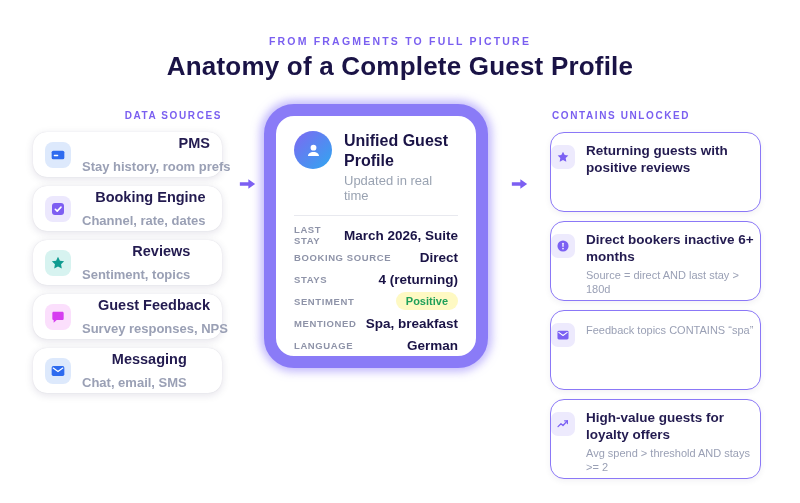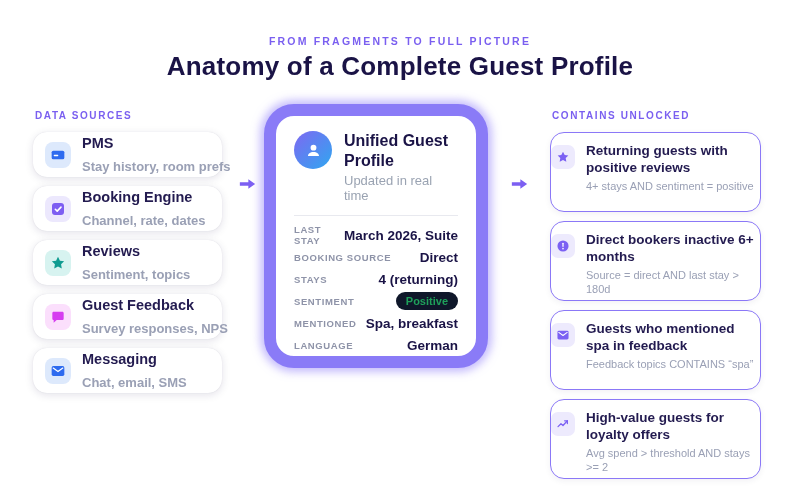--- a/index.html
+++ b/index.html
@@ -14,21 +14,21 @@
   }
   .page-title{
     position:absolute;top:51px;left:0;right:0;text-align:center;margin:0;
     font-size:26px;font-weight:800;color:#1a1346;letter-spacing:.2px;
   }
   .col-label{
     font-size:10px;font-weight:800;letter-spacing:1.6px;color:#7a5ff0;
     margin:0 0 11px 2px;
   }
   
-  .left-col{position:absolute;left:33px;top:110px;width:189px;}
+  .left-col{position:absolute;left:33px;top:110px;width:189px;text-align:right;}
   .src-card{
     background:#fff;border-radius:14px;height:45px;margin-bottom:9px;
     box-shadow:0 2px 8px rgba(26,19,70,.12),0 0 1px rgba(26,19,70,.15);
     display:flex;align-items:center;gap:11px;padding:0 12px;box-sizing:border-box;
   }
   .iconbox{
     width:26px;height:26px;border-radius:8px;flex:0 0 auto;
     display:flex;align-items:center;justify-content:center;
   }
   .ib-pms{background:#dde9fc;color:#2e6bef;}
@@ -57,21 +57,21 @@
     display:flex;align-items:center;justify-content:center;
   }
   .profile-titles{min-width:0;}
   .profile-title{font-size:16px;font-weight:800;color:#1a1346;line-height:1.22;width:122px;}
   .profile-sub{font-size:13px;color:#9aa3b2;margin-top:3px;}
   .divider{border:0;border-top:1px solid #e8e9ef;margin:12px 0 11px;}
   .kv-row{display:flex;justify-content:space-between;align-items:center;margin-bottom:6px;height:16px;}
   .kv-label{font-size:9.5px;letter-spacing:.6px;color:#8e93a8;font-weight:600;}
   .kv-value{font-size:13.5px;font-weight:700;color:#1a1346;white-space:nowrap;}
   .badge{
-    background:#0f172a;color:#1fa05a;font-size:11px;font-weight:700;
+    background:#fef9c3;color:#1fa05a;font-size:11px;font-weight:700;
     padding:3px 10px;border-radius:999px;
   }
   
   .right-col{position:absolute;left:550px;top:110px;width:211px;}
   .seg-card{
     background:#fff;border:1.5px solid #8b78f7;border-radius:14px;
     box-sizing:border-box;height:80px;margin-bottom:9px;padding:10px 0;
     display:flex;gap:11px;align-items:flex-start;overflow:hidden;
     box-shadow:0 2px 6px rgba(26,19,70,.06);
   }
@@ -213,21 +213,20 @@
   <div class="col-label">CONTAINS UNLOCKED</div>
 
   <div class="seg-card">
     <span class="seg-icon">
       <svg viewBox="0 0 24 24" width="14" height="14">
           <path d="M12 2.8l2.9 5.8 6.3.9-4.6 4.4 1.1 6.3L12 17.2 6.3 20.2l1.1-6.3L2.8 9.5l6.3-.9z" fill="currentColor"></path>
         </svg>
     </span>
     <span class="seg-txt">
       <div class="seg-title">Returning guests with positive reviews</div>
-      <div class="seg-sub">4+ stays AND sentiment = positive</div>
     </span>
   </div>
 
   <div class="seg-card">
     <span class="seg-icon">
       <svg viewBox="0 0 24 24" width="14" height="14">
           <circle cx="12" cy="12" r="9.5" fill="currentColor"></circle>
           <rect x="10.9" y="6.3" width="2.2" height="7.2" rx="1.1" fill="#fff"></rect>
           <circle cx="12" cy="16.6" r="1.4" fill="#fff"></circle>
         </svg>
@@ -239,21 +238,20 @@
   </div>
 
   <div class="seg-card">
     <span class="seg-icon">
       <svg viewBox="0 0 24 24" width="14" height="14">
           <rect x="2.5" y="4.5" width="19" height="15" rx="2.5" fill="currentColor"></rect>
           <path d="M4.8 7.6l7.2 5.3 7.2-5.3" stroke="#fff" stroke-width="1.8" fill="none" stroke-linecap="round" stroke-linejoin="round"></path>
         </svg>
     </span>
     <span class="seg-txt">
-      <div class="seg-title">Guests who mentioned spa in feedback</div>
       <div class="seg-sub">Feedback topics CONTAINS “spa”</div>
     </span>
   </div>
 
   <div class="seg-card">
     <span class="seg-icon">
       <svg viewBox="0 0 24 24" width="14" height="14">
           <path d="M3.5 16.5l5-5 3.5 3 7.5-8" stroke="currentColor" stroke-width="2.2" fill="none" stroke-linecap="round" stroke-linejoin="round"></path>
           <path d="M14.8 6.5h4.7v4.7" stroke="currentColor" stroke-width="2.2" fill="none" stroke-linecap="round" stroke-linejoin="round"></path>
         </svg>

